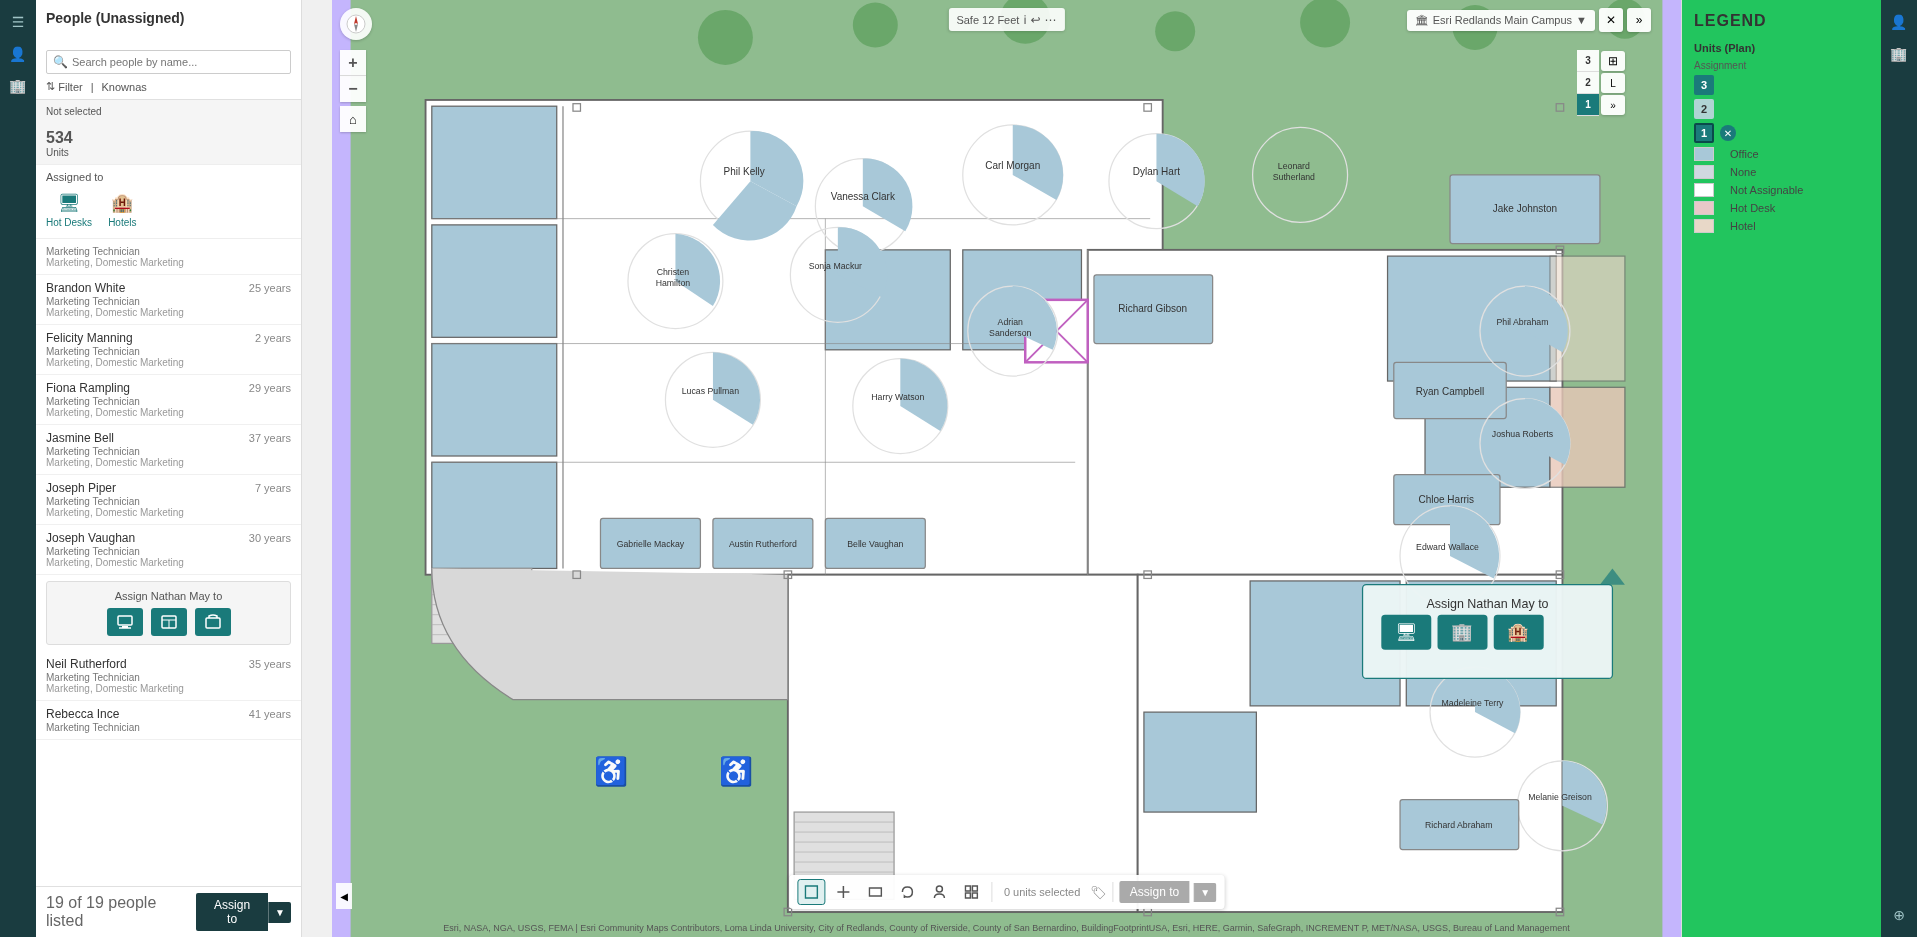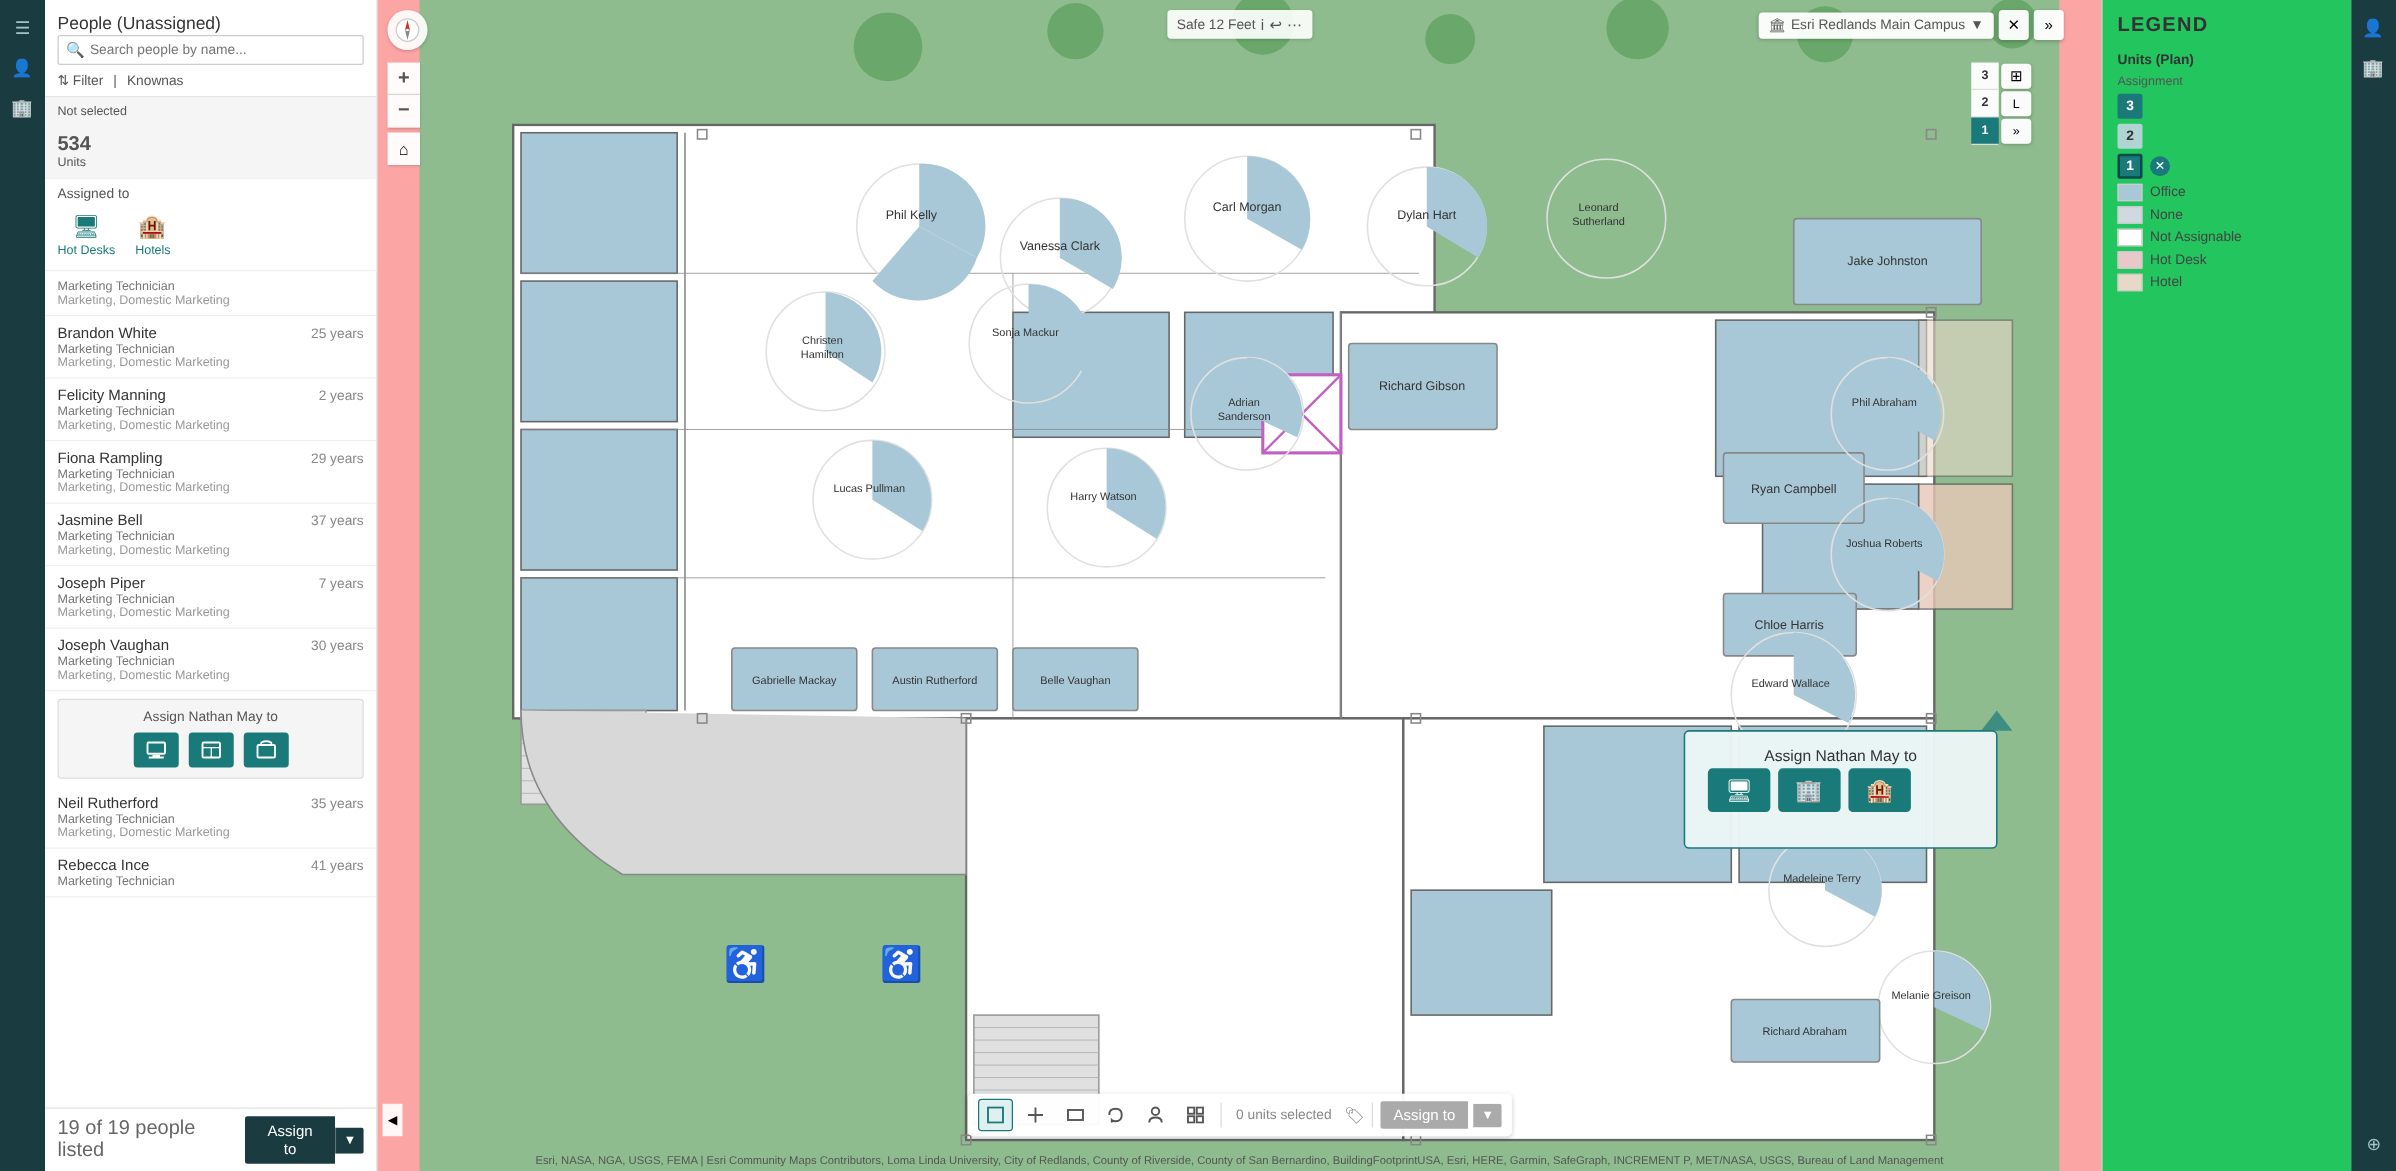--- a/index.html
+++ b/index.html
@@ -33,23 +33,23 @@
       flex-shrink: 0;
     }
 
     .panel-header {
       background: #fff;
       padding: 10px 10px 6px 10px;
       border-bottom: 1px solid #e0e0e0;
     }
     .panel-title {
       font-size: 14px;
-      font-weight: 400;
+      font-weight: 700;
       color: #333;
-      margin-bottom: 2px;
+      margin-bottom: 24px;
     }
     .search-box {
       display: flex;
       align-items: center;
       border: 1px solid #ccc;
       border-radius: 2px;
       padding: 4px 6px;
       gap: 4px;
       margin-bottom: 6px;
     }
@@ -196,22 +196,23 @@
       padding: 5px 6px;
       cursor: pointer;
       border-radius: 0 2px 2px 0;
       font-size: 10px;
     }
 
     
     .map-area {
       flex: 1;
       position: relative;
-      background: #fca5a5;
+      background: #c4b5fd;
       overflow: hidden;
+      margin-left: 30px;
     }
 
     
     .floorplan-svg {
       width: 100%;
       height: 100%;
     }
 
     
     .map-toolbar-top {
@@ -397,21 +398,21 @@
       margin-top: 8px;
     }
     .legend-subsection {
       font-size: 10px;
       color: #555;
       margin-bottom: 4px;
     }
     .legend-item {
       display: flex;
       align-items: center;
-      gap: 6px;
+      gap: 16px;
       margin-bottom: 4px;
       font-size: 11px;
       color: #444;
     }
     .legend-swatch {
       width: 20px; height: 14px;
       border: 1px solid #ccc;
       flex-shrink: 0;
     }
     .legend-number-badge {

